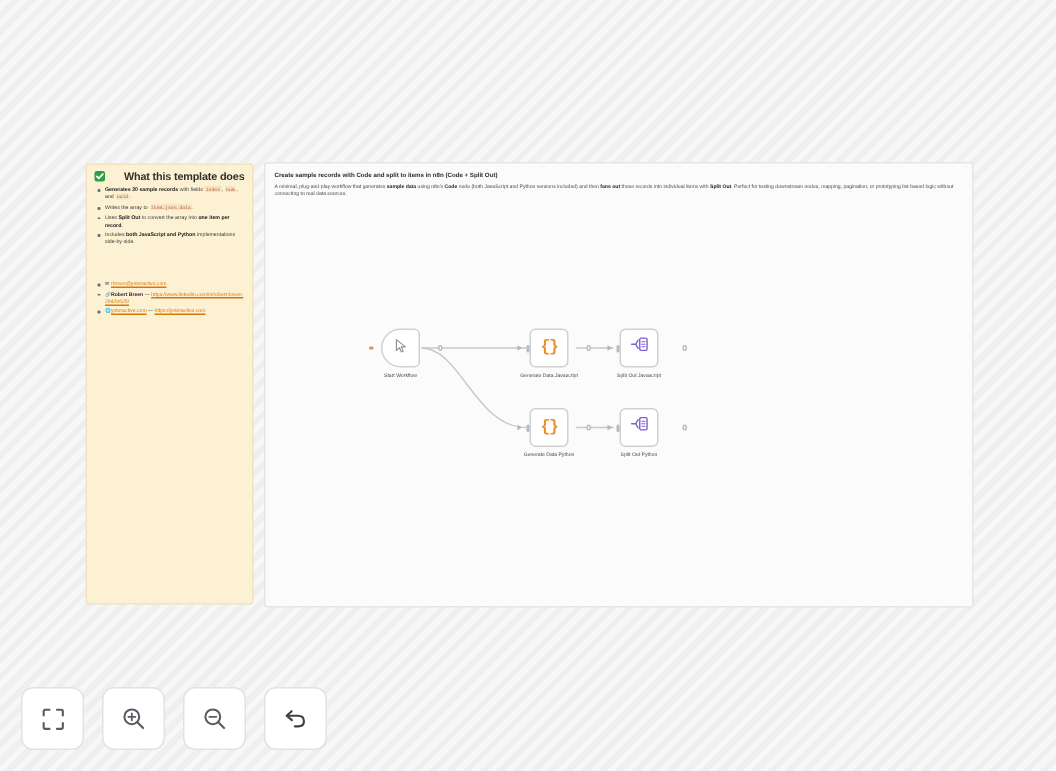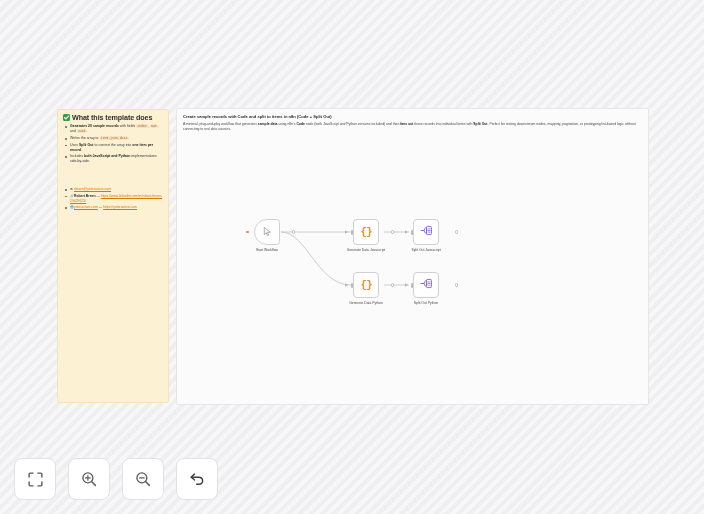--- a/index.html
+++ b/index.html
@@ -43,20 +43,21 @@
     border-radius: 2px;
     box-sizing: border-box;
     padding: 4px 5px 4px 5px;
     overflow: hidden;
   }
   .note-title-row {
     display: flex;
     align-items: center;
     gap: 2px;
     margin-bottom: 3px;
+    justify-content: space-between;
   }
   .check-badge {
     width: 7px;
     height: 7px;
     background: #2f9e44;
     border-radius: 1.5px;
     display: inline-flex;
     align-items: center;
     justify-content: center;
     flex: 0 0 auto;

